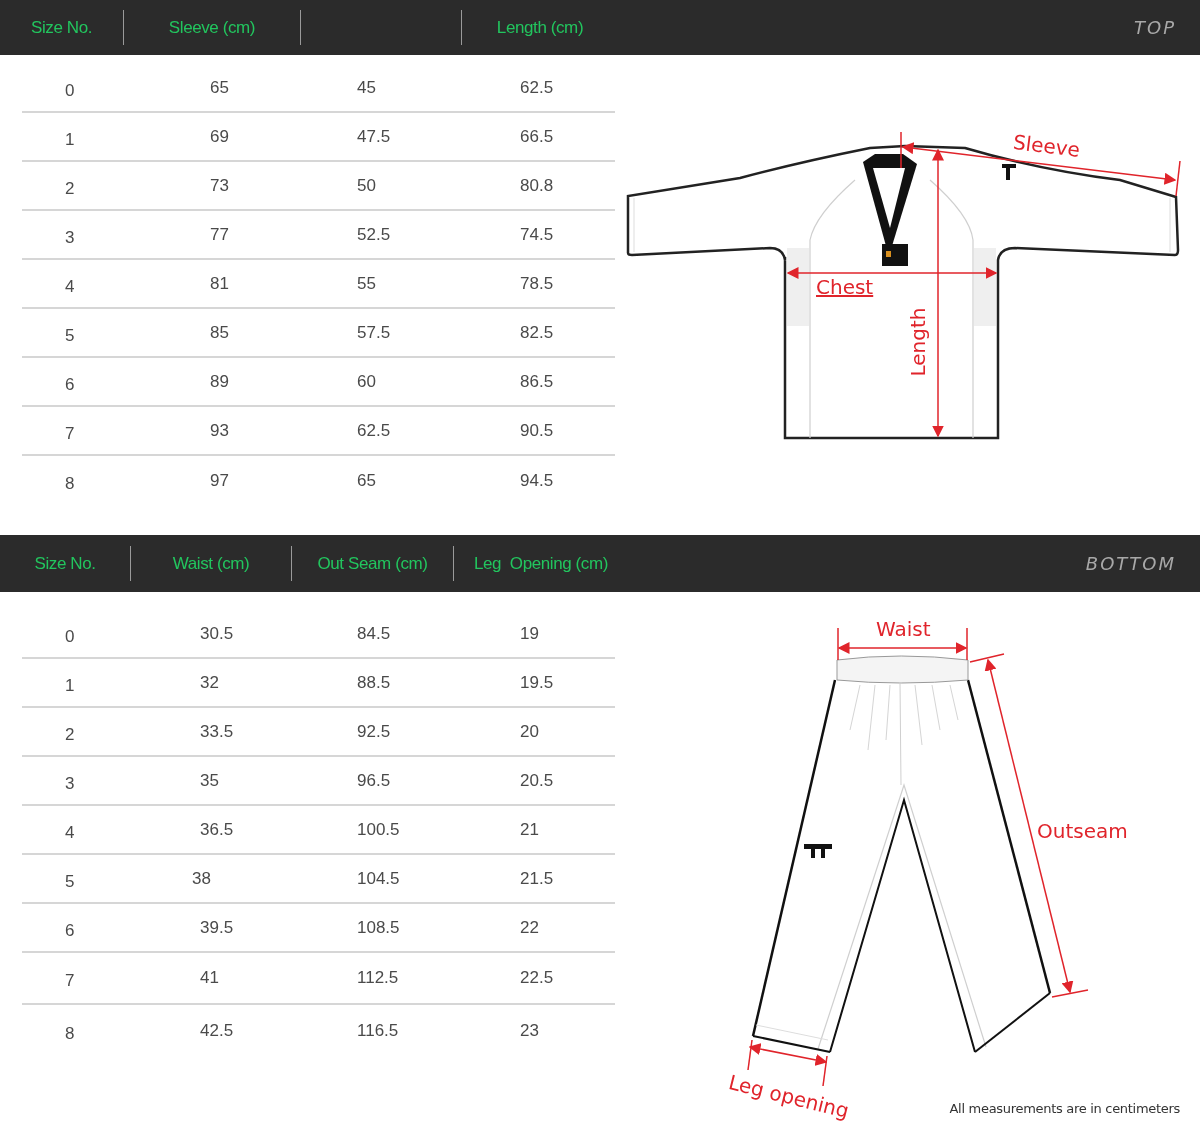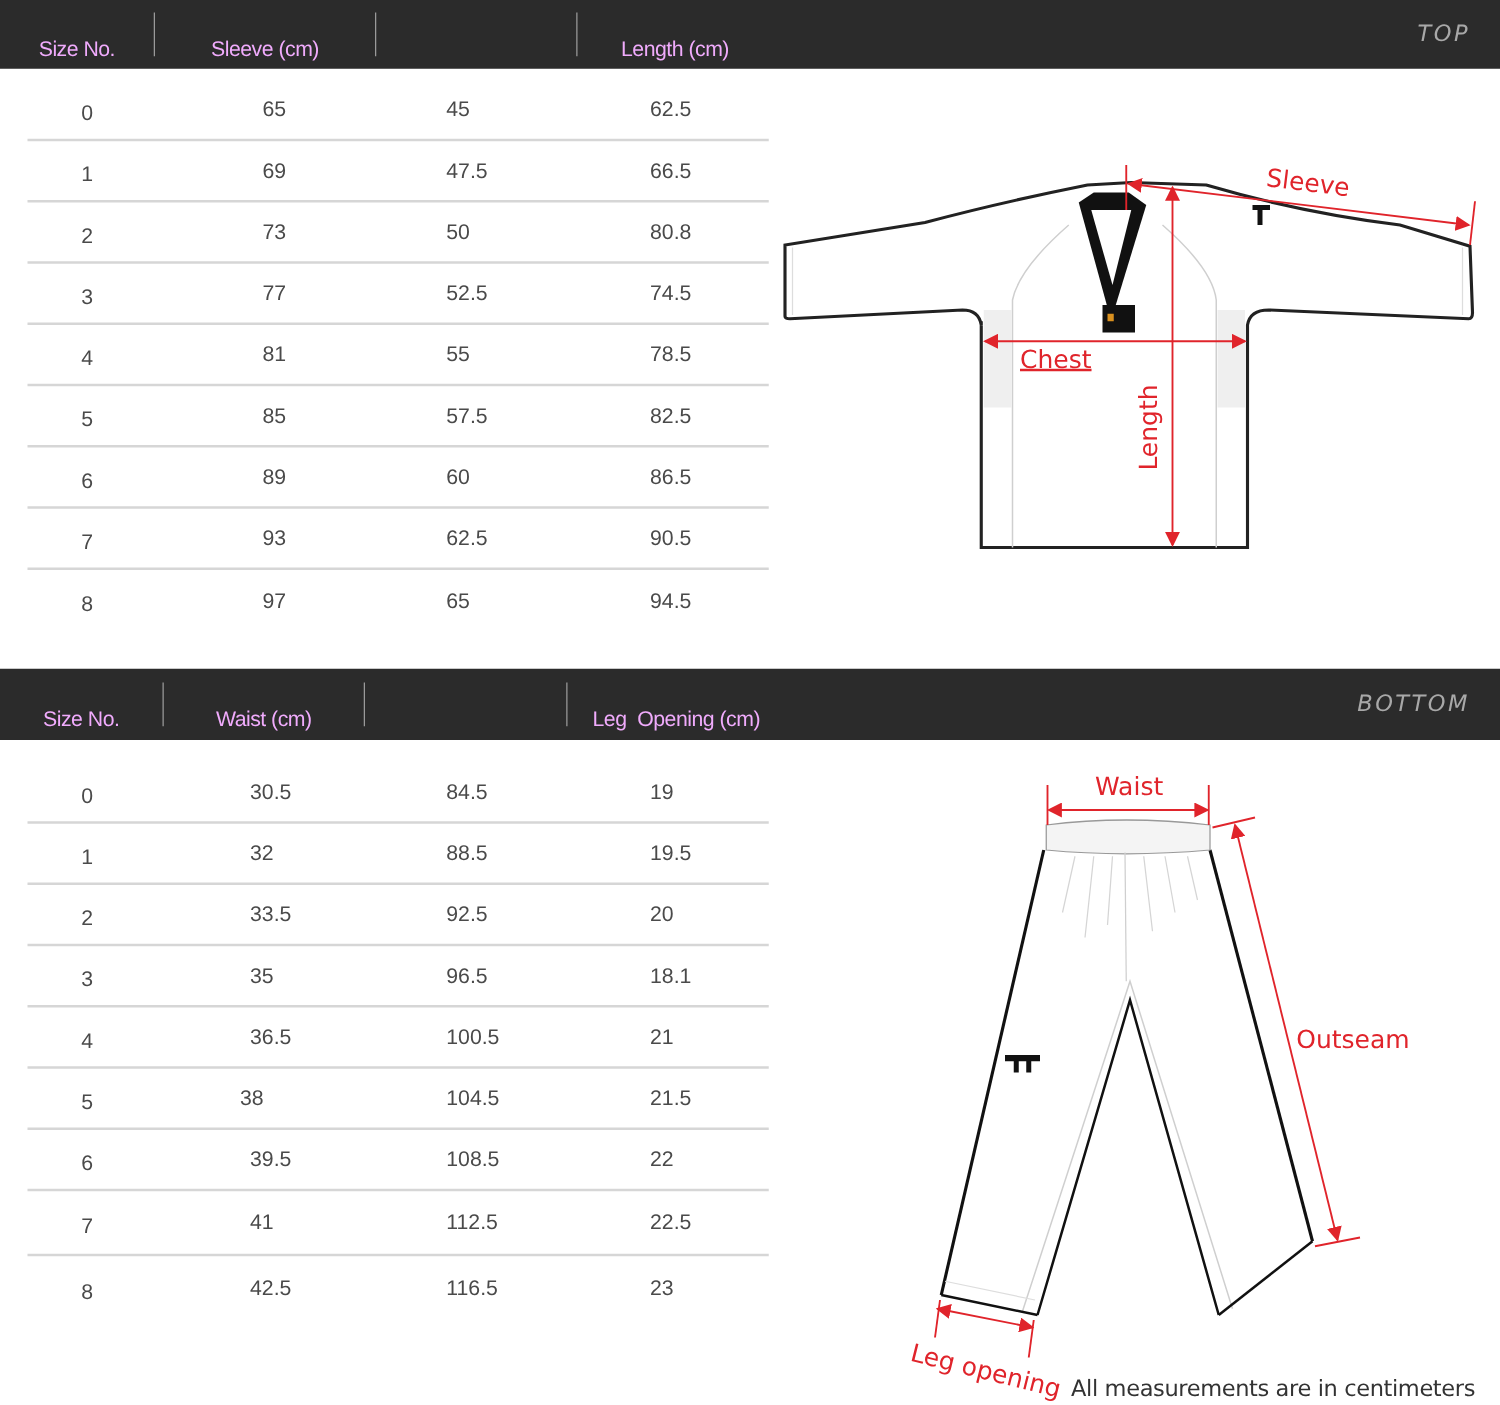--- a/index.html
+++ b/index.html
@@ -7,23 +7,23 @@
     body { position: relative; font-family: "Liberation Sans", sans-serif; color: #3a3a3a; }
 
     .header-bar {
       position: absolute; left: 0; width: 1200px; background: #2b2b2b;
       color: #ffffff;
     }
     .header-bar.top { top: 0; height: 55px; }
     .header-bar.bottom { top: 535px; height: 57px; }
 
     .hcell {
-      position: absolute; top: 12px; height: 100%;
+      position: absolute; top: 0; height: 100%;
       display: flex; align-items: center; justify-content: center;
-      font-size: 17px; letter-spacing: -0.4px; color: #f0abfc;
+      font-size: 17px; letter-spacing: -0.4px; color: #22c55e;
     }
     .hsep {
       position: absolute; width: 1px; background: #9a9a9a;
     }
     .header-bar.top .hsep { top: 10px; height: 35px; }
     .header-bar.bottom .hsep { top: 11px; height: 35px; }
 
     .section-tag {
       position: absolute; right: 24px; top: 0; height: 100%;
       display: flex; align-items: center;
@@ -49,21 +49,21 @@
     .c2 { left: 335px; }
     .c3 { left: 498px; }
 
     .illustration { position: absolute; }
     .lbl {
       position: absolute; font-family: "DejaVu Sans", sans-serif;
       color: #e0242b; font-size: 20px; white-space: nowrap;
     }
     .footnote {
       position: absolute; right: 20px; top: 1101px;
-      font-size: 18px; color: #333333; font-family: "DejaVu Sans", sans-serif;
+      font-size: 13px; color: #333333; font-family: "DejaVu Sans", sans-serif;
       letter-spacing: -0.3px;
     }
   </style>
 </head>
 <body>
 
 <div class="header-bar top">
   <div class="hcell" style="left:0;width:123px;">Size No.</div>
   <div class="hsep" style="left:123px;"></div>
   <div class="hcell" style="left:124px;width:176px;">Sleeve (cm)</div>
@@ -168,20 +168,21 @@
   <span class="lbl" style="left:393px;top:14px;transform:rotate(7deg);">Sleeve</span>
   <span class="lbl" style="left:196px;top:155px;text-decoration:underline;">Chest</span>
   <span class="lbl" style="left:264px;top:210px;transform:rotate(-90deg);transform-origin:center;">Length</span>
 </div>
 
 <div class="header-bar bottom">
   <div class="hcell" style="left:0;width:130px;">Size No.</div>
   <div class="hsep" style="left:130px;"></div>
   <div class="hcell" style="left:131px;width:160px;">Waist (cm)</div>
   <div class="hsep" style="left:291px;"></div>
+  <div class="hcell" style="left:292px;width:161px;">Out Seam (cm)</div>
   <div class="hsep" style="left:453px;"></div>
   <div class="hcell" style="left:454px;width:174px;white-space:pre;">Leg  Opening (cm)</div>
   <div class="section-tag">BOTTOM</div>
 </div>
 
 <div class="table" style="top:610px;">
   <div class="row">
     <span class="c c0">0</span>
     <span class="c c1" style="left:178px;">30.5</span>
     <span class="c c2">84.5</span>
@@ -196,21 +197,21 @@
   <div class="row">
     <span class="c c0">2</span>
     <span class="c c1" style="left:178px;">33.5</span>
     <span class="c c2">92.5</span>
     <span class="c c3">20</span>
   </div>
   <div class="row">
     <span class="c c0">3</span>
     <span class="c c1" style="left:178px;">35</span>
     <span class="c c2">96.5</span>
-    <span class="c c3">18.1</span>
+    <span class="c c3">20.5</span>
   </div>
   <div class="row">
     <span class="c c0">4</span>
     <span class="c c1" style="left:178px;">36.5</span>
     <span class="c c2">100.5</span>
     <span class="c c3">21</span>
   </div>
   <div class="row">
     <span class="c c0">5</span>
     <span class="c c1" style="left:170px;">38</span>

